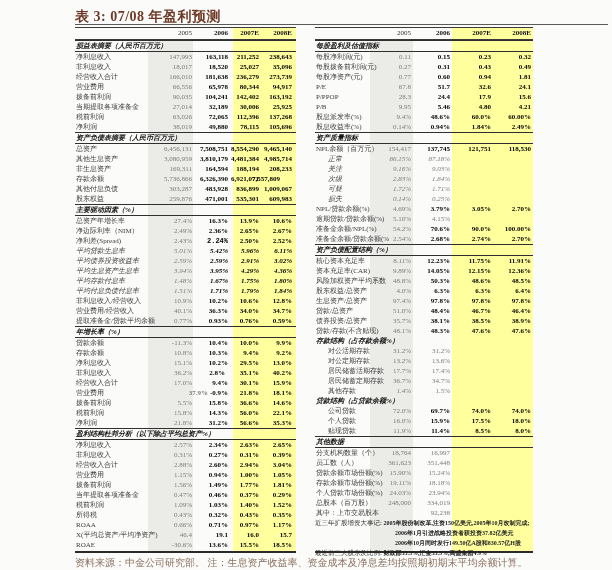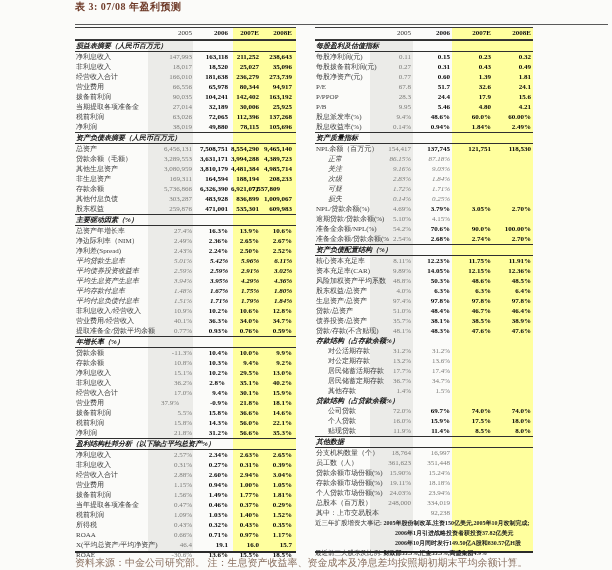--- a/index.html
+++ b/index.html
@@ -1,18 +1,18 @@
 <!DOCTYPE html>
 <html><head>
 <meta charset="utf-8">
 <style>
   html,body{margin:0;padding:0;}
   body{width:612px;height:570px;background:#fbfbf9;font-family:"Liberation Serif","DejaVu Serif",serif;}
   .page{position:relative;width:612px;height:570px;overflow:hidden;}
-  .title{position:absolute;left:75px;top:0;font-size:10px;font-weight:bold;color:#6e3a28;letter-spacing:.5px;white-space:nowrap;}
+  .title{position:absolute;left:75px;top:8px;font-size:14px;font-weight:bold;color:#6e3a28;letter-spacing:.5px;white-space:nowrap;}
   .toprule{position:absolute;left:75px;top:24px;width:533px;height:1px;background:#5a5a5a;}
   .tbl{position:absolute;top:27px;border-top:1px solid #3a3a3a;border-bottom:2px solid #2a2a2a;background:transparent;}
   #tblL{left:75px;width:221px;height:523px;}
   #tblR{left:315px;width:218px;height:523px;}
   .strip{position:absolute;z-index:0;}
   .strip.gray{background:#ebebe8;top:13px;bottom:0;}
   .strip.yellow{background:#ffff9e;top:0;bottom:0;}
   #tblL .strip.gray{left:73px;width:45px;}
   #tblL .strip.yellow{left:158px;right:0;}
   #tblR .strip.gray{left:55px;width:43px;}
@@ -117,27 +117,20 @@
           <span class="lbl">资产负债表摘要（人民币百万元）</span>
         </div>
         <div class="trow">
           <span class="lbl">总资产</span>
           <span class="val v0" style="right: 104px;">6,456,131</span>
           <span class="val vb" style="right: 68px;">7,508,751</span>
           <span class="val vb" style="right: 37px;">8,554,290</span>
           <span class="val vb" style="right: 4px;">9,465,140</span>
         </div>
         <div class="trow">
-          <span class="lbl">贷款余额（毛额）</span>
-          <span class="val v0" style="right: 104px;">3,289,553</span>
-          <span class="val vb" style="right: 68px;">3,631,171</span>
-          <span class="val vb" style="right: 37px;">3,994,288</span>
-          <span class="val vb" style="right: 4px;">4,389,723</span>
-        </div>
-        <div class="trow">
           <span class="lbl">其他生息资产</span>
           <span class="val v0" style="right: 104px;">3,080,959</span>
           <span class="val vb" style="right: 68px;">3,810,179</span>
           <span class="val vb" style="right: 37px;">4,481,384</span>
           <span class="val vb" style="right: 4px;">4,985,714</span>
         </div>
         <div class="trow">
           <span class="lbl">非生息资产</span>
           <span class="val v0" style="right: 104px;">169,311</span>
           <span class="val vb" style="right: 68px;">164,594</span>
@@ -178,21 +171,21 @@
         <div class="trow">
           <span class="lbl">净边际利率（NIM）</span>
           <span class="val v0" style="right: 104px;">2.49%</span>
           <span class="val vb" style="right: 68px;">2.36%</span>
           <span class="val vb" style="right: 37px;">2.65%</span>
           <span class="val vb" style="right: 4px;">2.67%</span>
         </div>
         <div class="trow">
           <span class="lbl">净利差(Spread)</span>
           <span class="val v0" style="right: 104px;">2.43%</span>
-          <span class="val vb" style="right: 68px;">2.24%</span>
+          <span class="val vb" style="right: 68px; font-family: Liberation Mono, monospace;">2.24%</span>
           <span class="val vb" style="right: 37px;">2.50%</span>
           <span class="val vb" style="right: 4px;">2.52%</span>
         </div>
         <div class="trow ital">
           <span class="lbl">平均贷款生息率</span>
           <span class="val v0" style="right: 104px;">5.01%</span>
           <span class="val vb" style="right: 68px;">5.42%</span>
           <span class="val vb" style="right: 37px;">5.96%</span>
           <span class="val vb" style="right: 4px;">6.11%</span>
         </div>
@@ -278,21 +271,21 @@
         </div>
         <div class="trow">
           <span class="lbl">经营收入合计</span>
           <span class="val v0" style="right: 104px;">17.0%</span>
           <span class="val vb" style="right: 68px;">9.4%</span>
           <span class="val vb" style="right: 37px;">30.1%</span>
           <span class="val vb" style="right: 4px;">15.9%</span>
         </div>
         <div class="trow">
           <span class="lbl">营业费用</span>
-          <span class="val v0" style="right: 117px;">37.9%</span>
+          <span class="val v0" style="right: 88px; font-weight: bold;">37.9%</span>
           <span class="val vb" style="right: 68px;">-0.9%</span>
           <span class="val vb" style="right: 37px;">21.8%</span>
           <span class="val vb" style="right: 4px;">18.1%</span>
         </div>
         <div class="trow">
           <span class="lbl">拨备前利润</span>
           <span class="val v0" style="right: 104px;">5.5%</span>
           <span class="val vb" style="right: 68px;">15.8%</span>
           <span class="val vb" style="right: 37px;">36.6%</span>
           <span class="val vb" style="right: 4px;">14.6%</span>
@@ -418,21 +411,21 @@
           <span class="lbl">每股拨备前利润(元)</span>
           <span class="val v0" style="right: 122px;">0.27</span>
           <span class="val vb" style="right: 83px;">0.31</span>
           <span class="val vb" style="right: 42px;">0.43</span>
           <span class="val vb" style="right: 2px;">0.49</span>
         </div>
         <div class="trow">
           <span class="lbl">每股净资产(元)</span>
           <span class="val v0" style="right: 122px;">0.77</span>
           <span class="val vb" style="right: 83px;">0.60</span>
-          <span class="val vb" style="right: 42px;">1.39</span>
+          <span class="val vb" style="right: 42px;">0.94</span>
           <span class="val vb" style="right: 2px;">1.81</span>
         </div>
         <div class="trow">
           <span class="lbl">P/E</span>
           <span class="val v0" style="right: 122px;">67.8</span>
           <span class="val vb" style="right: 83px;">51.7</span>
           <span class="val vb" style="right: 42px;">32.6</span>
           <span class="val vb" style="right: 2px;">24.1</span>
         </div>
         <div class="trow">

